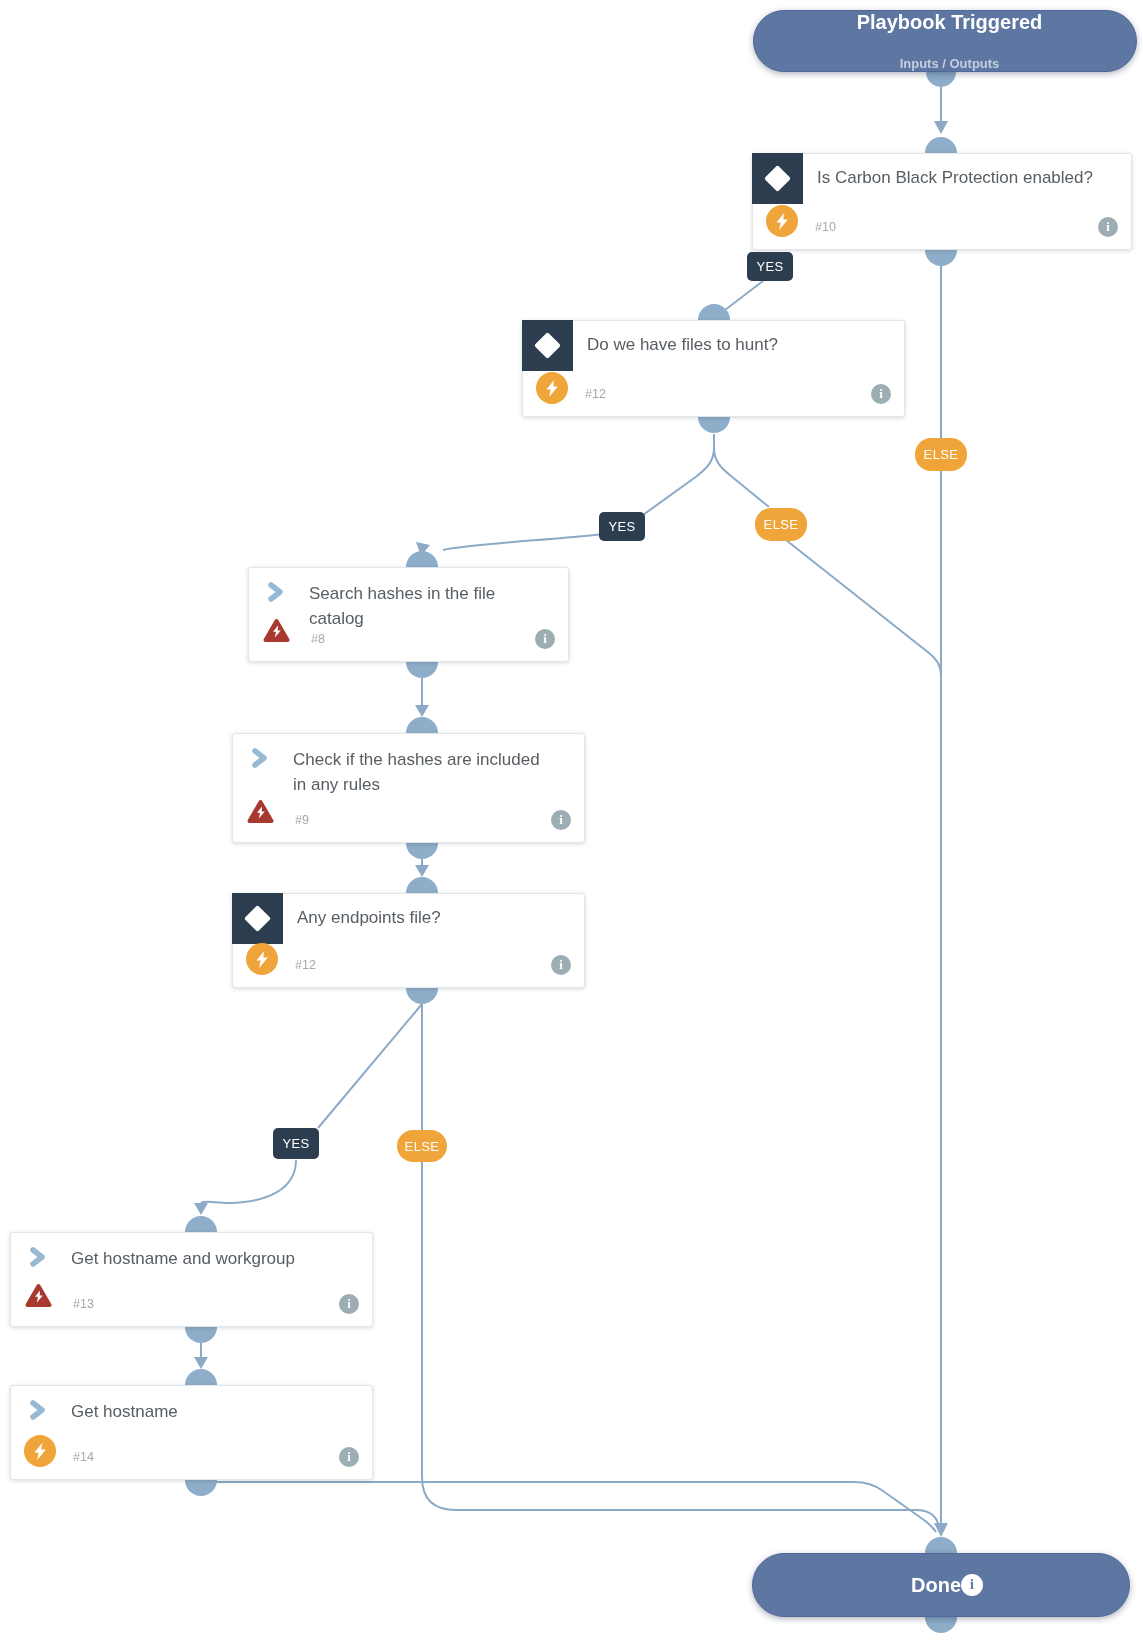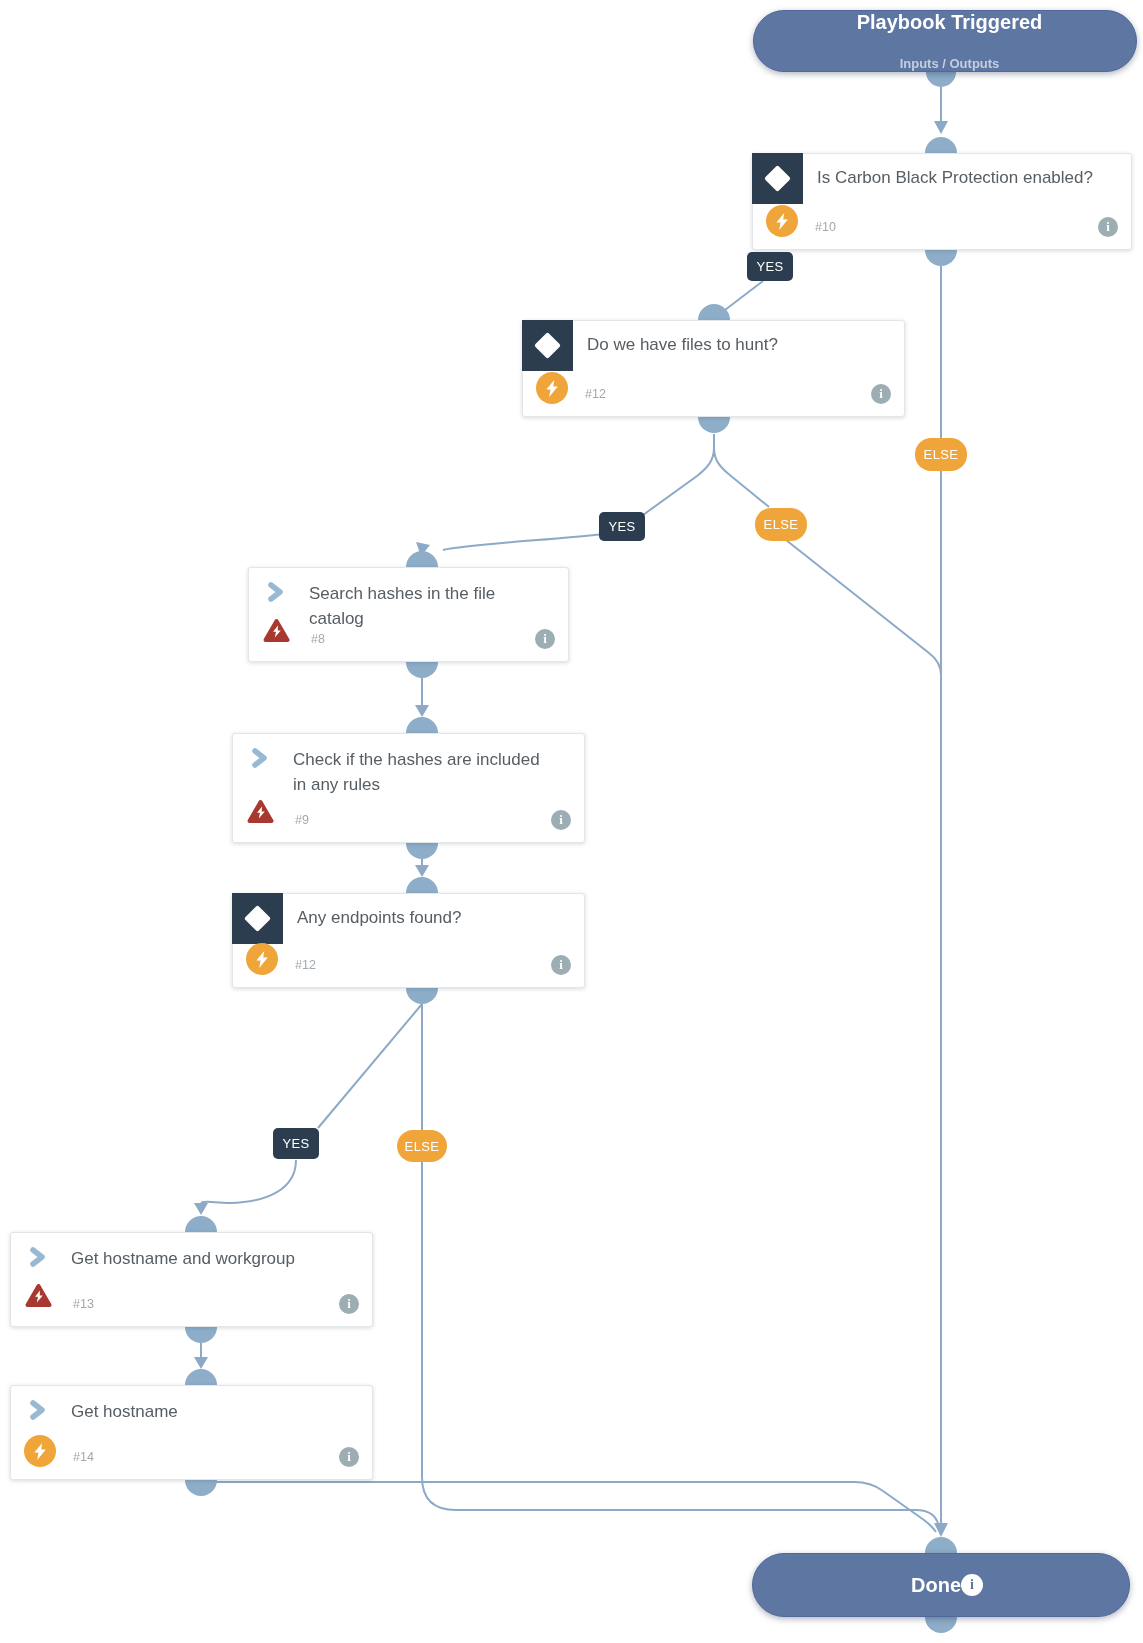--- a/index.html
+++ b/index.html
@@ -176,21 +176,21 @@
         </svg>
     </span>
     <span class="num">#9</span>
     <span class="info"></span>
   </div>
 
   <div class="card decision" id="n15">
     <div class="decision-sq">
         <div class="diamond"></div>
       </div>
-    <div class="title">Any endpoints found?</div>
+    <div class="title">Any endpoints file?</div>
     <span class="bolt-circle">
       <svg width="14" height="17" viewBox="0 0 14 17">
           <path d="M9.2 0 L1.4 9.4 h4.1 L4.2 17 L12.8 6.6 H8.2 Z" fill="#fff"></path>
         </svg>
     </span>
     <span class="num">#12</span>
     <span class="info"></span>
   </div>
 
   <div class="card action" id="n13">

